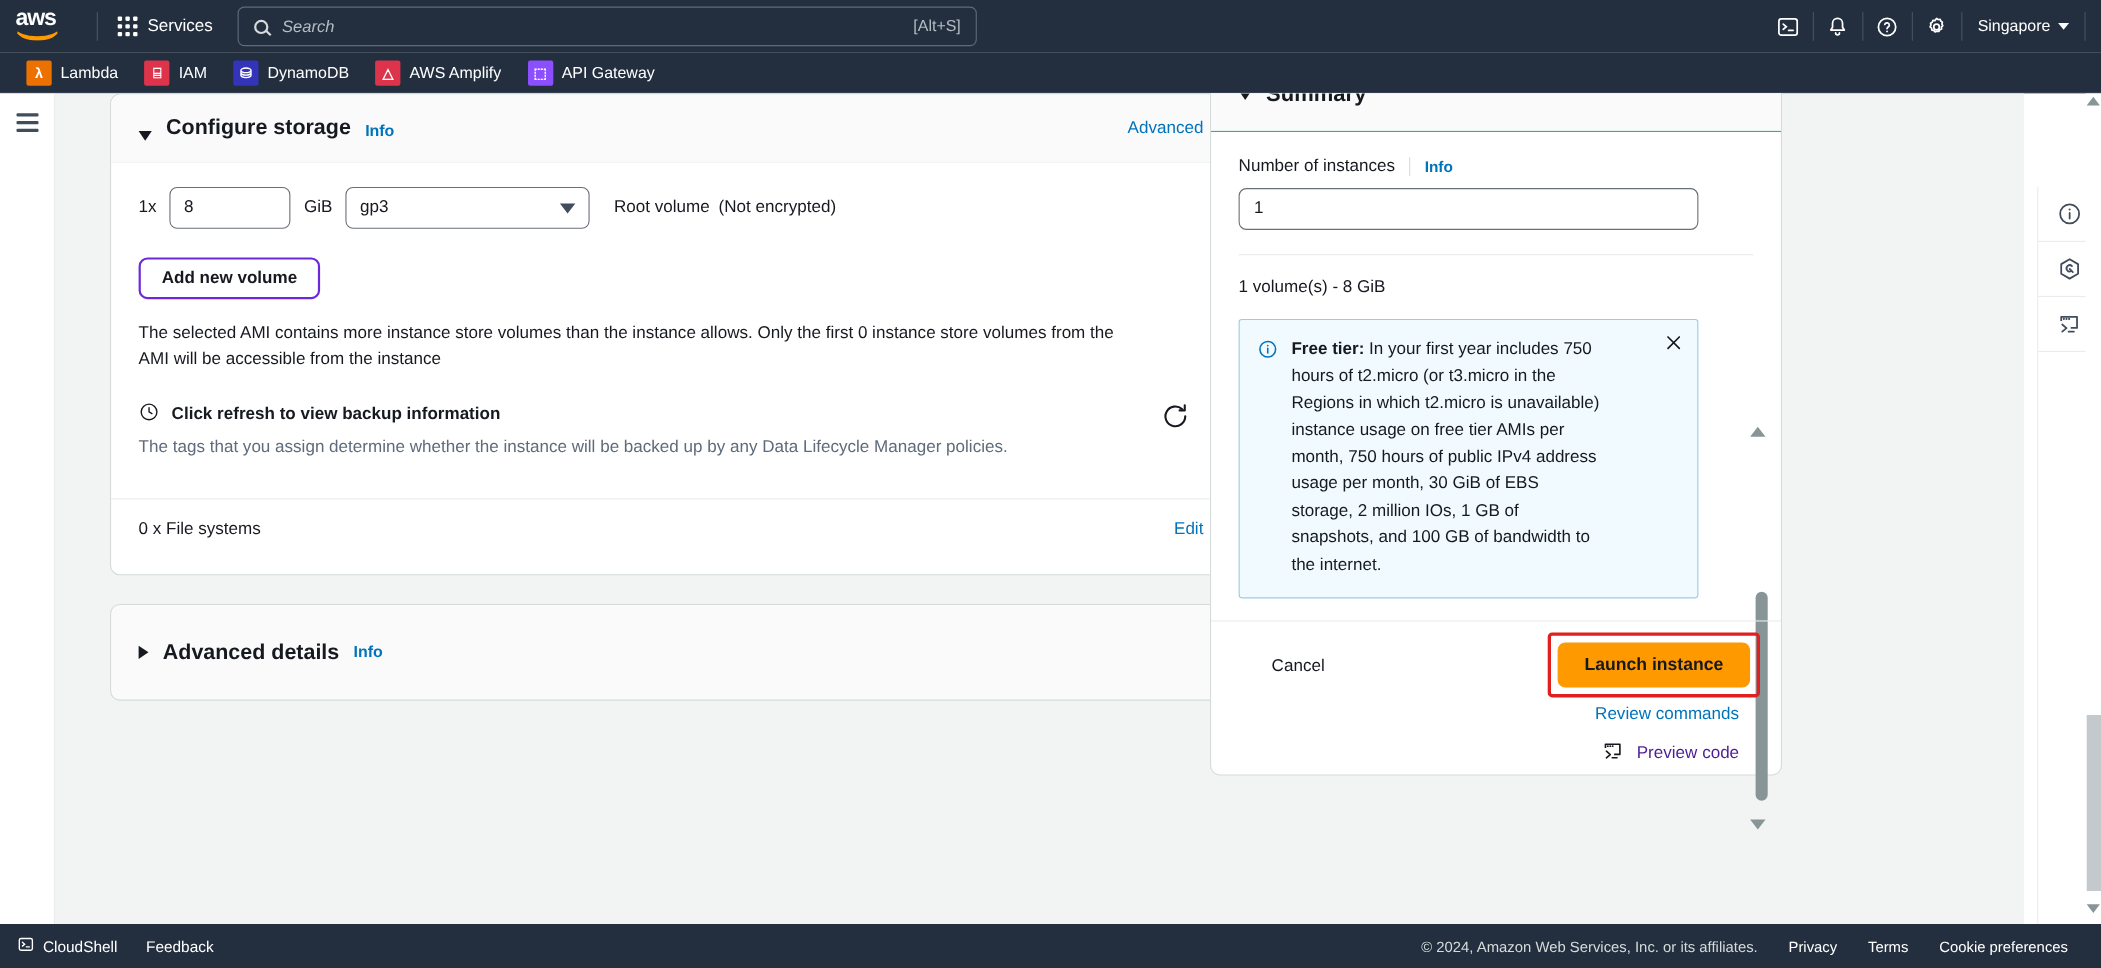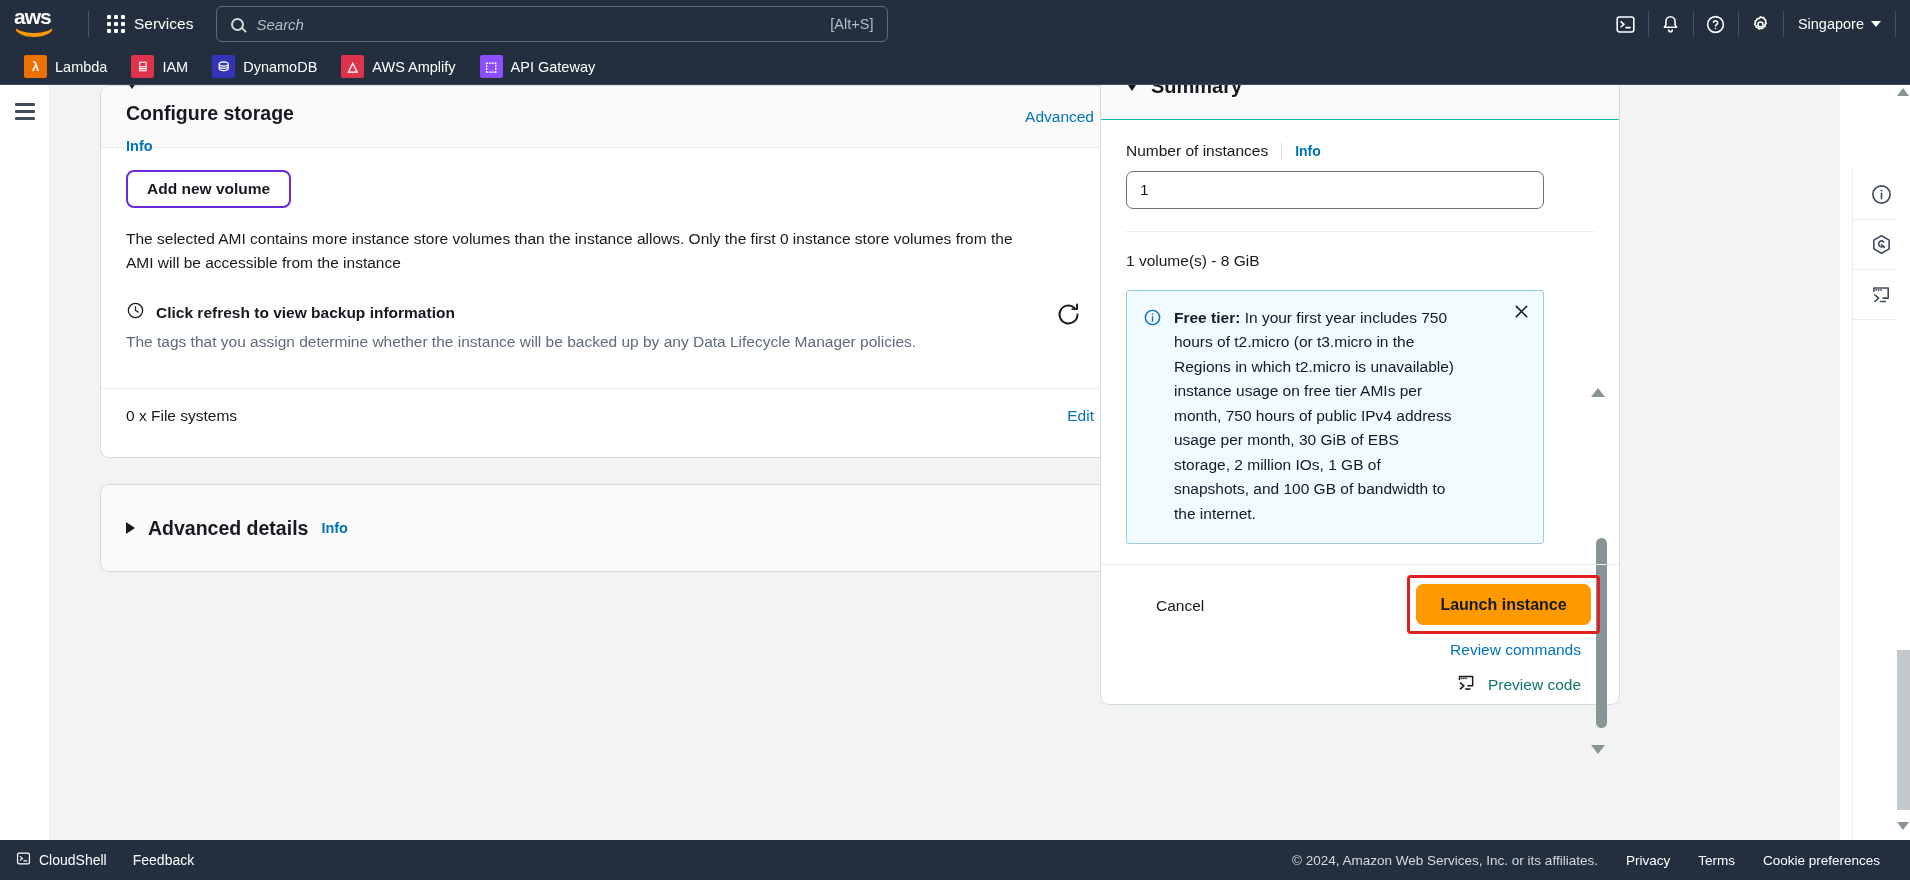--- a/index.html
+++ b/index.html
@@ -107,21 +107,21 @@
     position: absolute; left: 25px; top: 48px; display: flex; align-items: center; gap: 13px; cursor: pointer;
   }
   .tri-right { width: 0; height: 0; border-top: 6.5px solid transparent; border-bottom: 6.5px solid transparent; border-left: 9px solid #16191f; }
   .tri-down { width: 0; height: 0; border-left: 6.5px solid transparent; border-right: 6.5px solid transparent; border-top: 9px solid #16191f; }
   .sect-title { font-size: 19.5px; font-weight: bold; color: #16191f; }
 
   .storage-head {
     height: 62px; background: #fafafa; border-bottom: 1px solid #e9ebed; border-radius: 9px 9px 0 0;
     display: flex; align-items: center; padding: 0 25px; position: relative;
   }
-  .head-left { display: flex; align-items: flex-start; gap: 13px; cursor: pointer; flex-direction: column; }
+  .head-left { display: flex; align-items: flex-end; gap: 13px; cursor: pointer; }
   .info-link { color: #0073bb; font-size: 14px; font-weight: bold; cursor: pointer; }
   .info-link.big { font-size: 14.5px; }
   .adv-right { position: absolute; right: 25px; color: #0073bb; font-size: 15.5px; cursor: pointer; }
 
   .storage-body { padding: 22px 25px 0 25px; }
   .vol-row { display: flex; align-items: center; gap: 12px; margin-bottom: 26px; }
   .mult { font-size: 15.5px; color: #16191f; }
   .txtbox {
     width: 110px; height: 38px; border: 1px solid #687078; border-radius: 7px; background: #fff;
     display: flex; align-items: center; padding: 0 12px; font-size: 15.5px; color: #16191f; cursor: text;
@@ -200,21 +200,21 @@
     position: absolute; right: 19px; top: 10px; padding: 6px;
     border: 3px solid #e02020; border-radius: 4px;
   }
   .launch-btn {
     width: 175px; height: 41px; background: #ff9900; border: 1px solid #ff9900; border-radius: 7px;
     display: flex; align-items: center; justify-content: center; font-size: 16px; font-weight: bold;
     color: #16191f; cursor: pointer;
   }
   .review-link { position: absolute; right: 38px; top: 76px; color: #0073bb; font-size: 15.5px; cursor: pointer; }
   .preview-row { position: absolute; right: 38px; top: 107px; display: flex; align-items: center; gap: 11px; cursor: pointer; }
-  .preview-lbl { font-size: 15.5px; color: #0f766e; text-align: right; }
+  .preview-lbl { font-size: 15.5px; color: #4c1d95; text-align: right; }
 
   
   .right-rail {
     position: absolute; right: 0; top: 85px; width: 58px; height: 755px;
     background: #fff; border-left: 1px solid #e9ebed;
   }
   .rr-item {
     height: 50px; display: flex; align-items: center; justify-content: center;
     border-bottom: 1px solid #e9ebed; cursor: pointer;
   }
@@ -347,20 +347,31 @@
           <div class="storage-head">
             <div class="head-left">
               <span class="tri-down"></span>
               <span class="sect-title">Configure storage</span>
               <span class="info-link big">Info</span>
             </div>
             <span class="adv-right">Advanced</span>
           </div>
 
           <div class="storage-body">
+            <div class="vol-row">
+              <span class="mult">1x</span>
+              <span class="txtbox">8</span>
+              <span class="unit">GiB</span>
+              <span class="selbox">
+                <span>gp3</span>
+                <span class="sel-caret"></span>
+              </span>
+              <span class="rootvol">Root volume</span>
+              <span class="rootvol" style="margin-left:-4px">(Not encrypted)</span>
+            </div>
 
             <div class="btn-outline">Add new volume</div>
 
             <div class="ami-note">The selected AMI contains more instance store volumes than the instance allows. Only the first 0 instance store volumes from the AMI will be accessible from the instance</div>
 
             <div class="backup-block">
               <div class="backup-title">
                 <span>
                   <svg width="19" height="19" viewBox="0 0 24 24" fill="none" stroke="#16191f" stroke-width="1.6">
                     <circle cx="12" cy="12" r="9"></circle>

